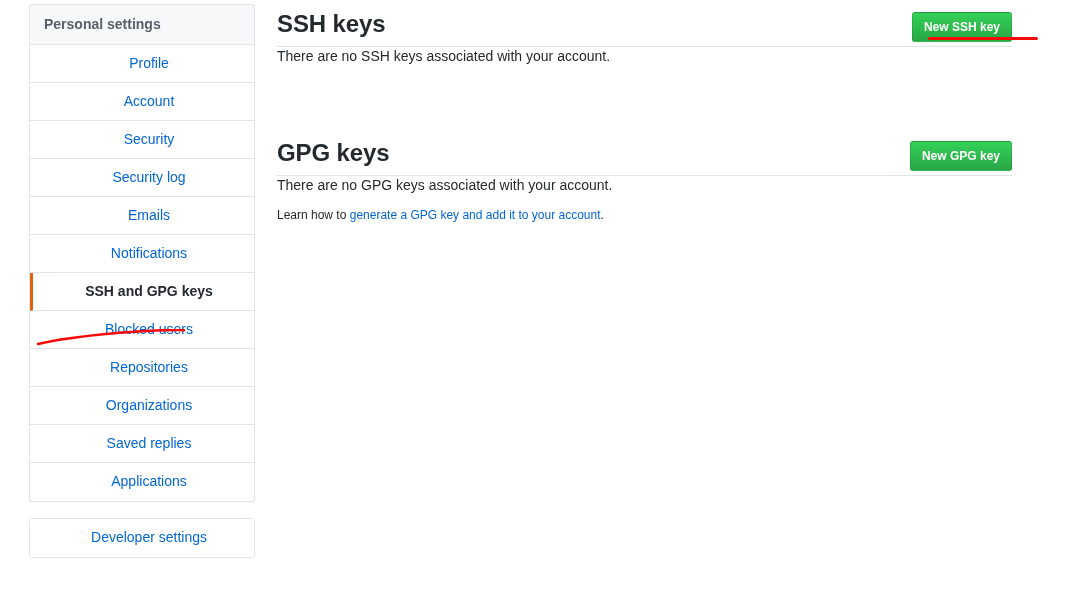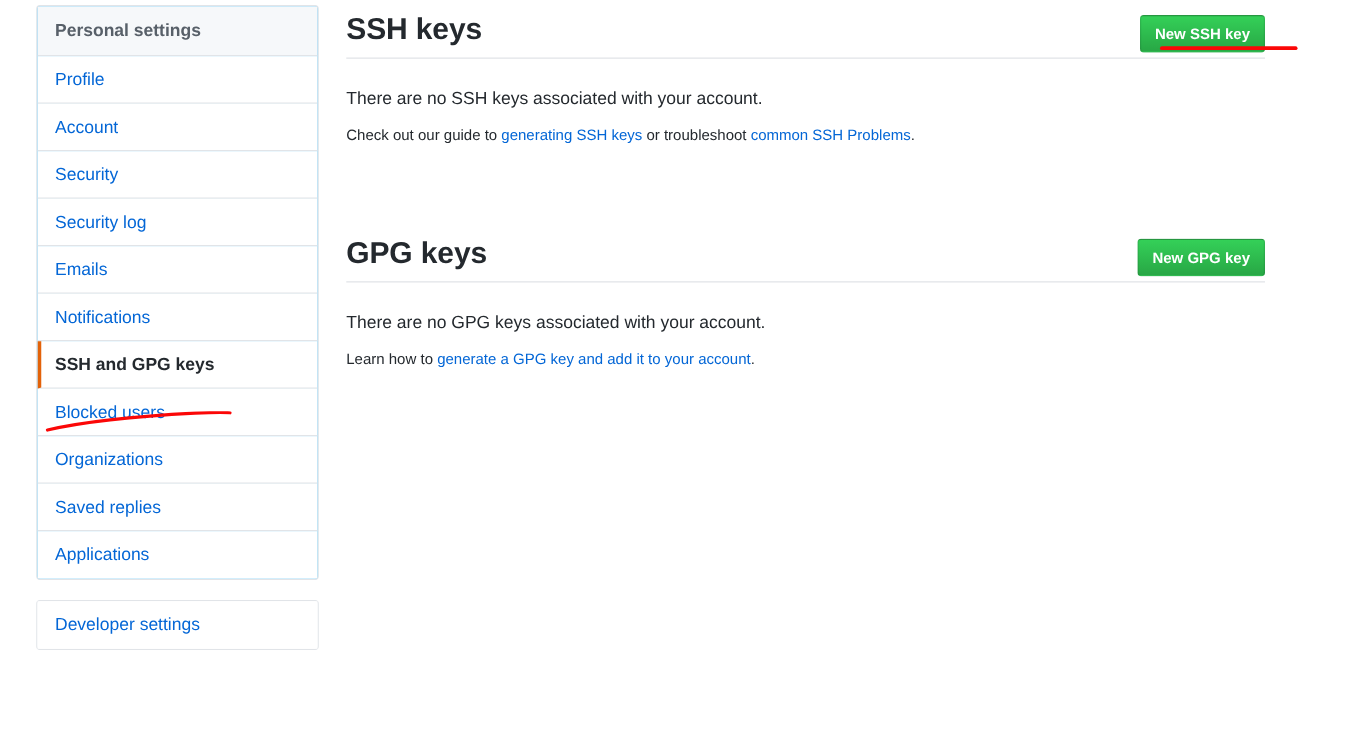--- a/index.html
+++ b/index.html
@@ -53,20 +53,21 @@
     display: block;
     font-size: 14px;
     line-height: 17px;
     color: #0366d6;
     text-decoration: none;
     padding: 10px 0 10px 14px;
     border-bottom: 1px solid #e1e4e8;
     background: #ffffff;
     box-sizing: border-box;
     height: 38px;
+    text-align: center;
   }
   .nav-item:last-child { border-bottom: none; }
 
   .nav-item.is-selected {
     color: #24292e;
     font-weight: bold;
     padding-left: 11px;
     border-left: 3px solid #e36209;
   }
 
@@ -135,21 +136,20 @@
     cursor: pointer;
     text-align: center;
     white-space: nowrap;
   }
 
   .empty-text {
     font-size: 14px;
     line-height: 21px;
     color: #24292e;
     margin: 0;
-    padding-top: 22px;
   }
 
   .help-text {
     font-size: 12px;
     line-height: 18px;
     color: #24292e;
     margin: 0;
     padding-top: 10px;
   }
   .help-text a,
@@ -189,20 +189,21 @@
       <div class="nav-header">Personal settings</div>
 
       <a class="nav-item" href="#">Profile</a>
       <a class="nav-item" href="#">Account</a>
       <a class="nav-item" href="#">Security</a>
       <a class="nav-item" href="#">Security log</a>
       <a class="nav-item" href="#">Emails</a>
       <a class="nav-item" href="#">Notifications</a>
       <a class="nav-item is-selected" href="#">SSH and GPG keys</a>
       <a class="nav-item" href="#">Blocked users</a>
+      <a class="nav-item" href="#">Repositories</a>
       <a class="nav-item" href="#">Organizations</a>
       <a class="nav-item" href="#">Saved replies</a>
       <a class="nav-item" href="#">Applications</a>
     </nav>
 
     <nav class="nav-box-secondary">
       <a class="nav-item" href="#">Developer settings</a>
     </nav>
 
   </div>
@@ -211,21 +212,20 @@
 
     <section class="section section-ssh">
       <div class="section-head">
         <h2 class="section-title">SSH keys</h2>
         <button class="btn-new" type="button">New SSH key</button>
         <div class="section-rule"></div>
       </div>
 
       <p class="empty-text">There are no SSH keys associated with your account.</p>
 
-      <p class="help-text"><span>Check out our guide to </span><a class="lnk" href="#">generating SSH keys</a><span> or troubleshoot </span><a class="lnk" href="#">common SSH Problems</a><span>.</span></p>
     </section>
 
     <section class="section section-gpg">
       <div class="section-head">
         <h2 class="section-title">GPG keys</h2>
         <button class="btn-new" type="button">New GPG key</button>
         <div class="section-rule"></div>
       </div>
 
       <p class="empty-text">There are no GPG keys associated with your account.</p>

